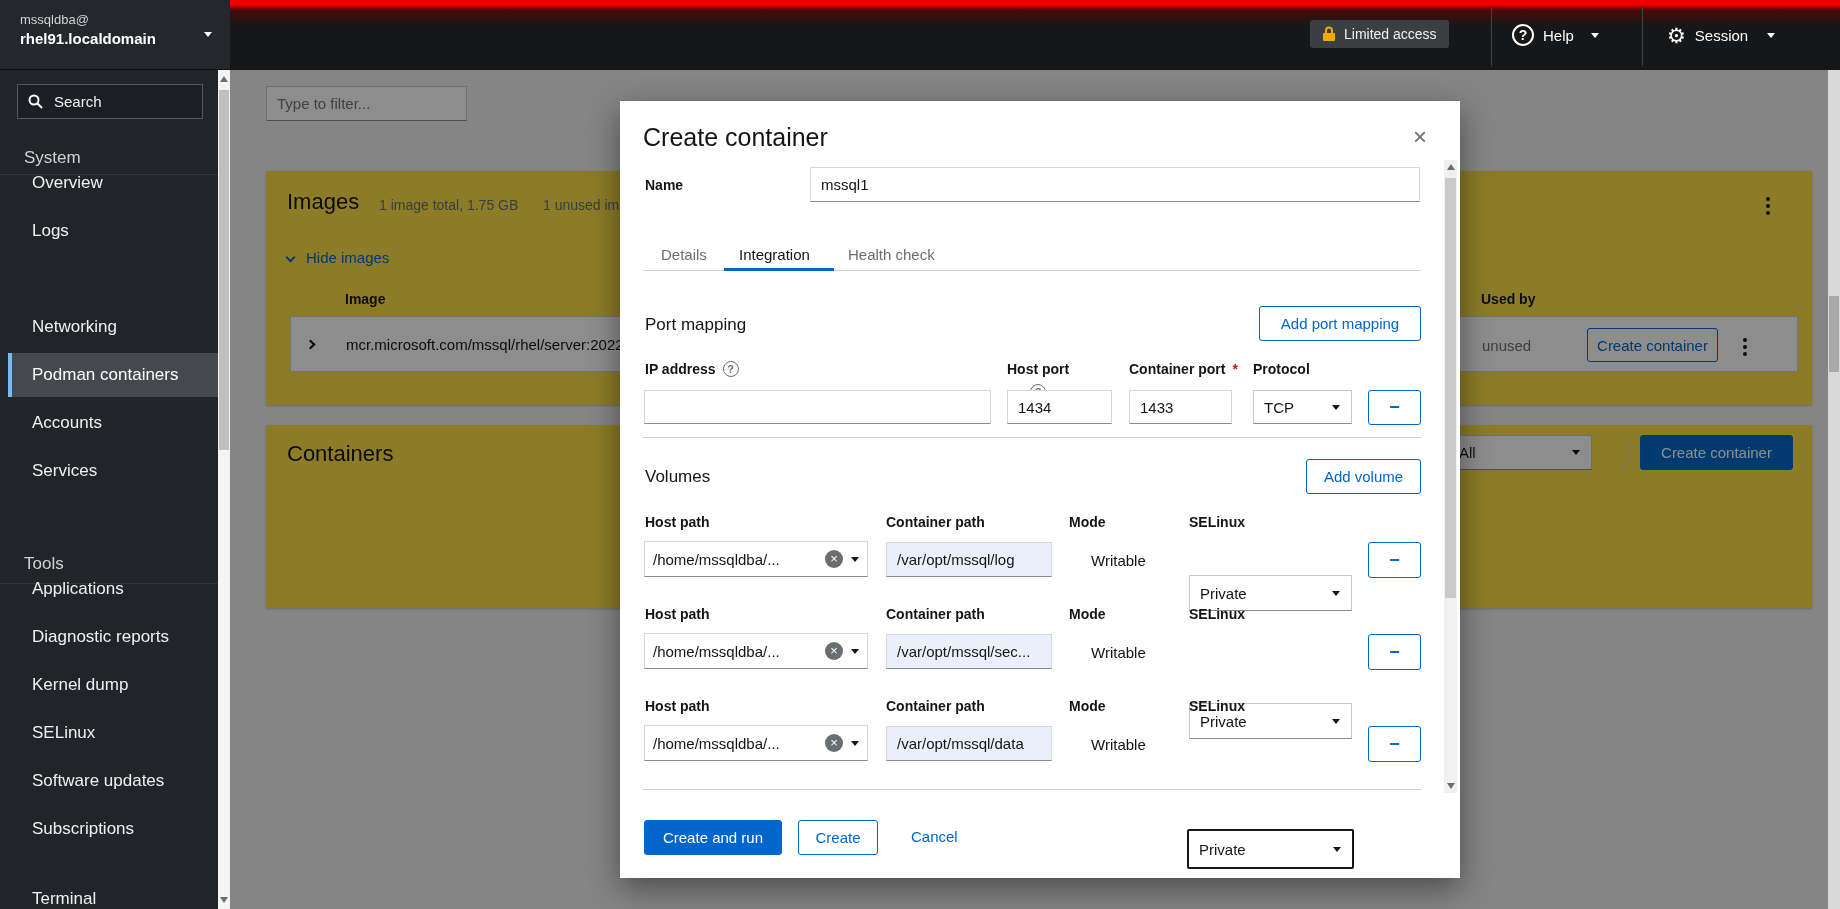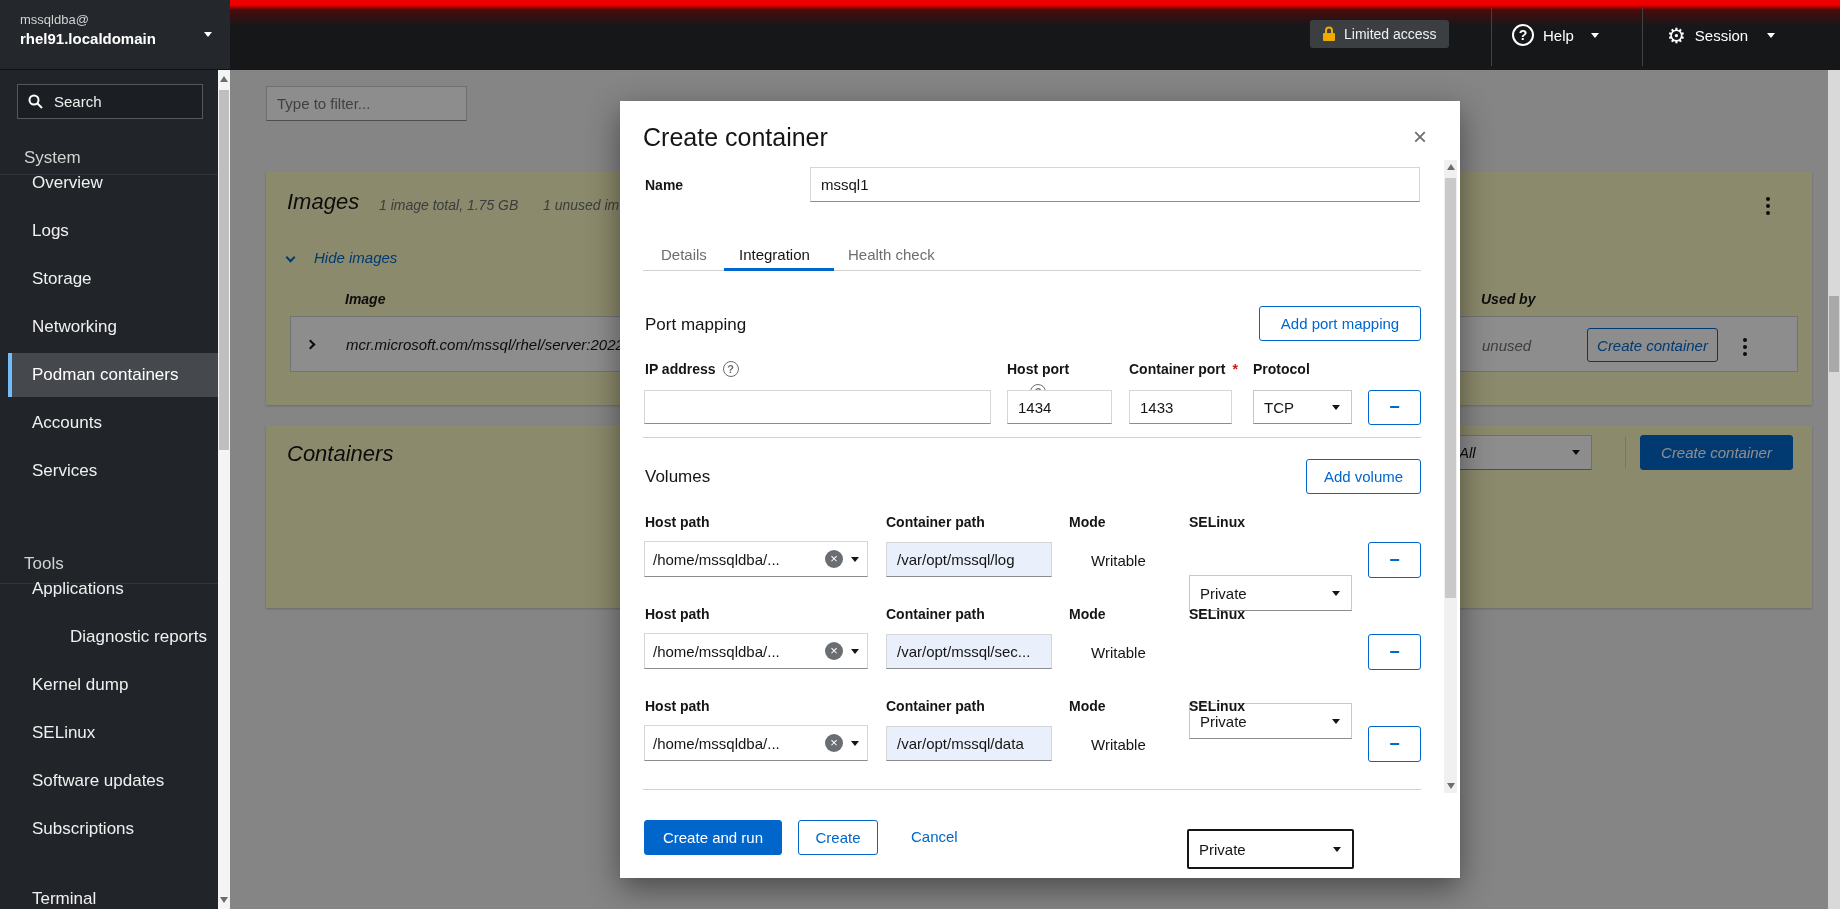--- a/index.html
+++ b/index.html
@@ -35,26 +35,26 @@
   
   .sb-track{background:#f4f4f4;}
   .sb-thumb{background:#bfbfbf;}
   .arr-up{width:0;height:0;border-left:4px solid transparent;border-right:4px solid transparent;border-bottom:6px solid #6a6e73;}
   .arr-dn{width:0;height:0;border-left:4px solid transparent;border-right:4px solid transparent;border-top:6px solid #6a6e73;}
 
   
   .main{left:230px;top:70px;width:1610px;height:839px;background:#f0f0f0;}
   .filter-inp{position:absolute;left:36px;top:16px;width:201px;height:35px;background:#fff;border:1px solid #c8c8c8;
     border-bottom-color:#8a8d90;font-size:15px;color:#6a6e73;padding:0 10px;}
-  .card{position:absolute;left:36px;width:1546px;background:#fef9c3;box-shadow:0 1px 2px rgba(0,0,0,.2);font-style:italic;}
+  .card{position:absolute;left:36px;width:1546px;background:#fde047;box-shadow:0 1px 2px rgba(0,0,0,.2);}
   .card-title{font-size:22px;color:#151515;}
   .muted{color:#6a6e73;}
   .kebab{display:flex;flex-direction:column;gap:3px;align-items:center;cursor:pointer;padding:4px;}
   .kebab i{width:4px;height:4px;border-radius:50%;background:#151515;}
-  .blue-link{color:#0066cc;font-size:15px;cursor:pointer;display:flex;align-items:center;gap:20px;}
+  .blue-link{color:#0066cc;font-size:15px;cursor:pointer;display:flex;align-items:center;gap:12px;}
   .chev{display:inline-block;width:7px;height:7px;border-right:2px solid currentColor;border-bottom:2px solid currentColor;}
   .chev.down{transform:rotate(45deg);}
   .chev.right{transform:rotate(-45deg);}
   .th{font-size:14px;font-weight:bold;color:#151515;}
   .img-row{position:absolute;border:1px solid #d2d2d2;background:#fff;}
   .btn-secondary{background:#fff;border:1px solid #0066cc;color:#0066cc;border-radius:3px;font-size:15px;
     display:flex;align-items:center;justify-content:center;cursor:pointer;}
   .btn-primary{background:#0066cc;border:1px solid #0066cc;color:#fff;border-radius:3px;font-size:15px;
     display:flex;align-items:center;justify-content:center;cursor:pointer;}
   .pf-select{background:#fff;border:1px solid #c8c8c8;border-bottom-color:#8a8d90;display:flex;align-items:center;
@@ -138,42 +138,39 @@
     </div>
 
     <div class="nav-title" style="top:78px;">System</div>
     <div class="nav-div" style="top:104px;"></div>
     <div class="nav-item" style="top:91px;">
         <span>Overview</span>
       </div>
     <div class="nav-item" style="top:139px;">
         <span>Logs</span>
       </div>
-    <div class="nav-item" style="top:187px;">
-        <span>Storage</span>
-      </div>
     <div class="nav-item" style="top:235px;">
         <span>Networking</span>
       </div>
     <div class="nav-item sel" style="top:283px;">
         <span>Podman containers</span>
       </div>
     <div class="nav-item" style="top:331px;">
         <span>Accounts</span>
       </div>
     <div class="nav-item" style="top:379px;">
         <span>Services</span>
       </div>
 
     <div class="nav-title" style="top:484px;">Tools</div>
     <div class="nav-div" style="top:513px;"></div>
     <div class="nav-item" style="top:497px;">
         <span>Applications</span>
       </div>
-    <div class="nav-item" style="top:545px;margin-left:38px;">
+    <div class="nav-item" style="top:545px;">
         <span>Diagnostic reports</span>
       </div>
     <div class="nav-item" style="top:593px;">
         <span>Kernel dump</span>
       </div>
     <div class="nav-item" style="top:641px;">
         <span>SELinux</span>
       </div>
     <div class="nav-item" style="top:689px;">
         <span>Software updates</span>

